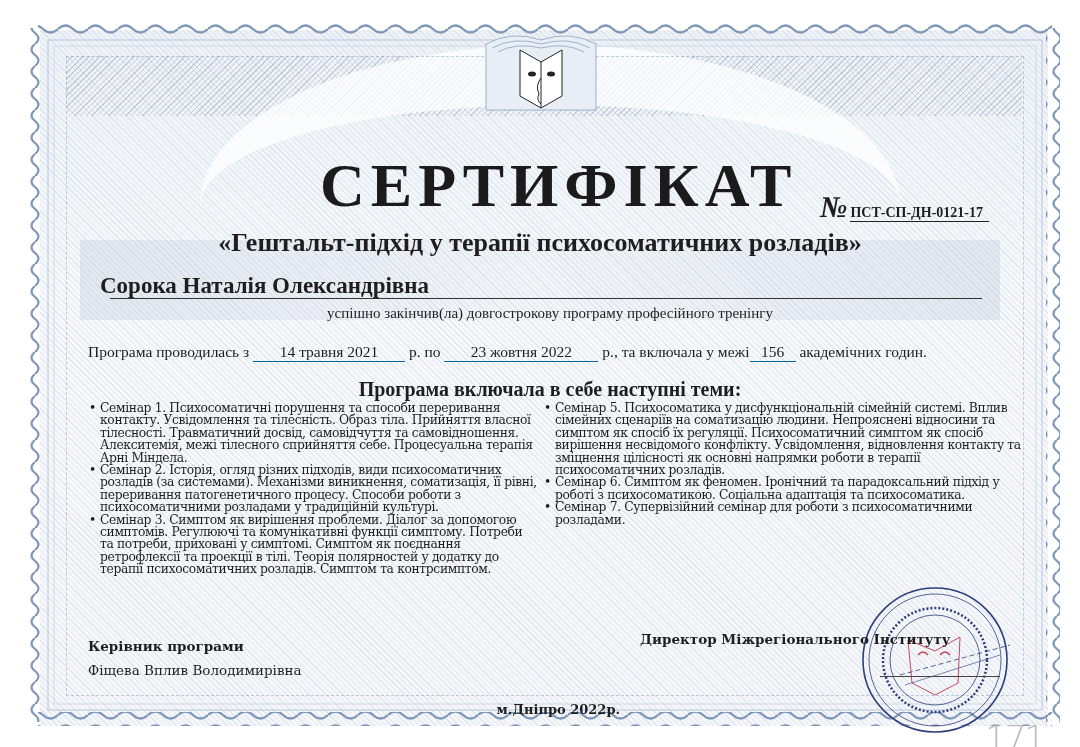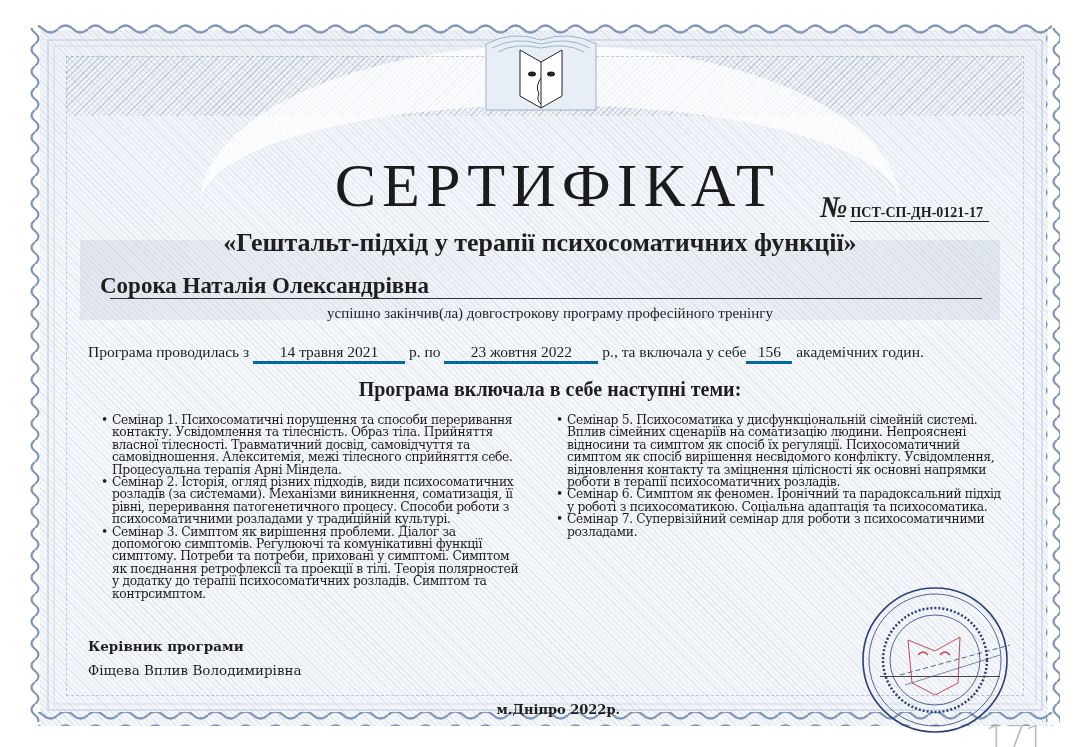--- a/index.html
+++ b/index.html
@@ -32,21 +32,21 @@
   .chevron-bg {
     position:absolute; left:80px; top:240px; width:920px; height:80px;
     background: linear-gradient(90deg, rgba(170,185,205,0.25), rgba(170,185,205,0.05) 50%, rgba(170,185,205,0.25));
   }
   .emblem {
     position:absolute; left:482px; top:22px; width:118px; height:92px;
   }
   .title {
     position:absolute; left:320px; top:150px; width:460px; text-align:right;
     font-family:"Liberation Serif", serif; font-size:62px; letter-spacing:6px;
-    font-weight:normal; color:#1b1b1b;
+    font-weight:bold; color:#1b1b1b;
   }
   .cert-no {
     position:absolute; left:820px; top:190px; white-space:nowrap;
     font-family:"Liberation Serif", serif; font-size:14px; font-weight:bold;
   }
   .cert-no .sym { font-size:30px; font-style:italic; font-weight:bold; margin-right:3px; }
   .cert-no .val { border-bottom:1.5px solid #222; padding:0 6px 1px 0;margin-top:12px; }
   .course {
     position:absolute; left:100px; top:228px; width:880px; text-align:center;
     font-family:"Liberation Serif", serif; font-weight:bold; font-size:26px;
@@ -60,32 +60,32 @@
     font-family:"Liberation Serif", serif; font-weight:bold; font-size:23px;
   }
   .completed {
     position:absolute; left:100px; top:305px; width:900px; text-align:center;
     font-family:"Liberation Serif", serif; font-size:15px;
   }
   .period {
     position:absolute; left:88px; top:343px; width:940px;
     font-family:"Liberation Serif", serif; font-size:15.5px; white-space:nowrap;
   }
-  .fill { display:inline-block; border-bottom:3px solid #0369a1; text-align:center; padding:0 2px; }
+  .fill { display:inline-block; border-bottom:1px solid #0369a1; text-align:center; padding:0 2px; }
   .topics-head {
     position:absolute; left:100px; top:378px; width:900px; text-align:center;
     font-family:"Liberation Serif", serif; font-weight:bold; font-size:20px;
   }
   .col {
     position:absolute; top:402px; font-size:12.3px; line-height:12.4px;
     font-family:"DejaVu Serif", serif; letter-spacing:-0.35px;
   }
   .col.left { left:88px; width:450px; }
   .col.right { left:543px; width:478px; }
-  .col ul { margin:12px; padding-left:12px; list-style:none; }
+  .col ul { margin:0; padding-left:12px; list-style:none; }
   .col li { position:relative; margin:0; }
   .col li::before { content:"\2022"; position:absolute; left:-11px; top:0; }
   .sig-left-title {
     position:absolute; left:88px; top:638px; font-family:"DejaVu Serif", serif;
     font-weight:bold; font-size:13.5px;
   }
   .sig-left-name {
     position:absolute; left:88px; top:662px; font-family:"DejaVu Serif", serif; font-size:13.5px;
   }
   .sig-right {
@@ -141,31 +141,31 @@
   <ellipse cx="69" cy="52" rx="4" ry="2.5" fill="#222"></ellipse>
   <path d="M59 56 Q53 64 57 72 Q54 78 59 82" fill="none" stroke="#222" stroke-width="1"></path>
 </svg>
 
 <div class="title">СЕРТИФІКАТ</div>
 
 <div class="cert-no">
   <span class="sym">№</span><span class="val">ПСТ-СП-ДН-0121-17</span>
 </div>
 
-<div class="course">«Гештальт-підхід у терапії психосоматичних функції»</div>
+<div class="course">«Гештальт-підхід у терапії психосоматичних розладів»</div>
 <div class="name-line"></div>
 <div class="name">Сорока Наталія Олександрівна</div>
 <div class="completed">успішно закінчив(ла) довгострокову програму професійного тренінгу</div>
 
 <div class="period">
   <span>Програма проводилась з</span>
   <span class="fill" style="width:148px">14 травня 2021</span>
   <span>р. по</span>
   <span class="fill" style="width:150px">23 жовтня 2022</span>
-  <span>р., та включала у себе</span><span class="fill" style="width:42px">156</span>
+  <span>р., та включала у межі</span><span class="fill" style="width:42px">156</span>
   <span>академічних годин.</span>
 </div>
 
 <div class="topics-head">Програма включала в себе наступні теми:</div>
 
 <div class="col left">
   <ul>
     <li>Семінар 1. Психосоматичні порушення та способи переривання контакту. Усвідомлення та тілесність. Образ тіла. Прийняття власної тілесності. Травматичний досвід, самовідчуття та самовідношення. Алекситемія, межі тілесного сприйняття себе. Процесуальна терапія Арні Міндела.</li>
     <li>Семінар 2. Історія, огляд різних підходів, види психосоматичних розладів (за системами). Механізми виникнення, соматизація, її рівні, переривання патогенетичного процесу. Способи роботи з психосоматичними розладами у традиційній культурі.</li>
     <li>Семінар 3. Симптом як вирішення проблеми. Діалог за допомогою симптомів. Регулюючі та комунікативні функції симптому. Потреби та потреби, приховані у симптомі. Симптом як поєднання ретрофлексії та проекції в тілі. Теорія полярностей у додатку до терапії психосоматичних розладів. Симптом та контрсимптом.</li>
@@ -188,17 +188,18 @@
   <circle cx="75" cy="75" r="66" fill="none" stroke="#2c3f7a" stroke-width="0.8"></circle>
   <circle cx="75" cy="75" r="52" fill="none" stroke="#2c3f7a" stroke-width="2.5" stroke-dasharray="2 2"></circle>
   <circle cx="75" cy="75" r="45" fill="none" stroke="#2c3f7a" stroke-width="0.8"></circle>
   <path d="M48 55 L75 66 L100 52 L98 98 L75 110 L52 98 Z" fill="none" stroke="#c8485a" stroke-width="1"></path>
   <path d="M58 70 q5 -6 10 0 M80 70 q5 -6 10 0" fill="none" stroke="#c8485a" stroke-width="1.5"></path>
   <path d="M40 90 L150 60" stroke="#2c3f7a" stroke-width="0.8" stroke-dasharray="5 3"></path>
   <path d="M45 100 L140 70" stroke="#2c3f7a" stroke-width="0.6"></path>
 </svg>
 
 <div class="sig-right">
+  <div class="b">Директор Міжрегіонального Інституту</div>
 </div>
 <div class="sig-line"></div>
 
 <div class="city">м.Дніпро 2022р.</div>
 <div class="page-num">171</div>
 
 </body></html>

